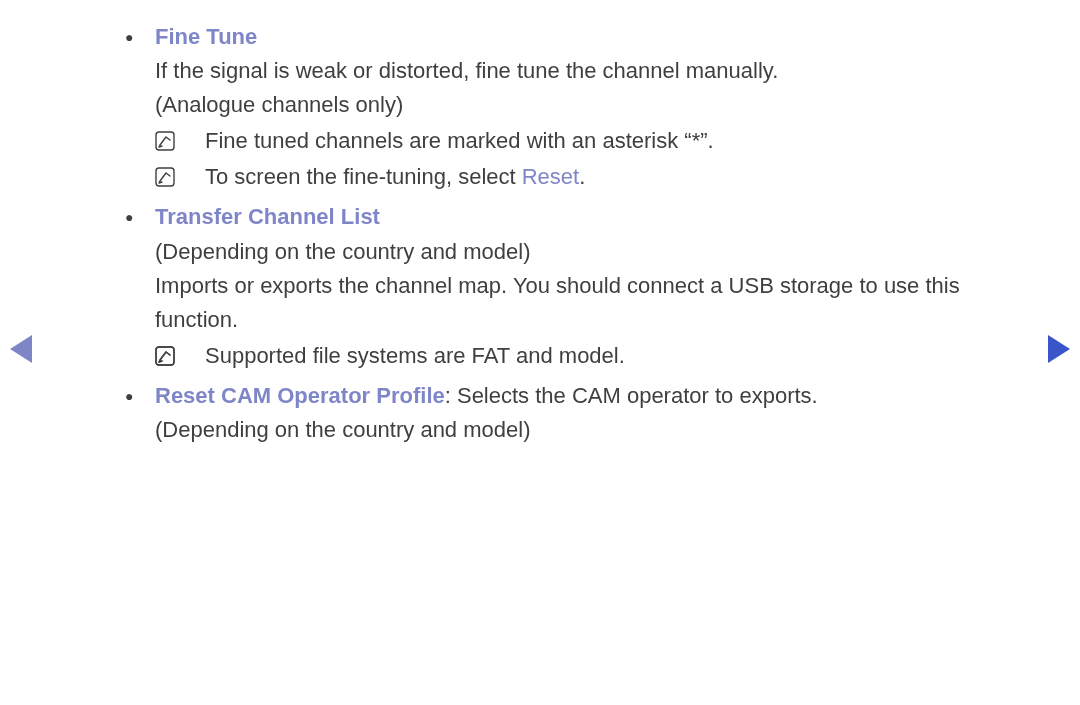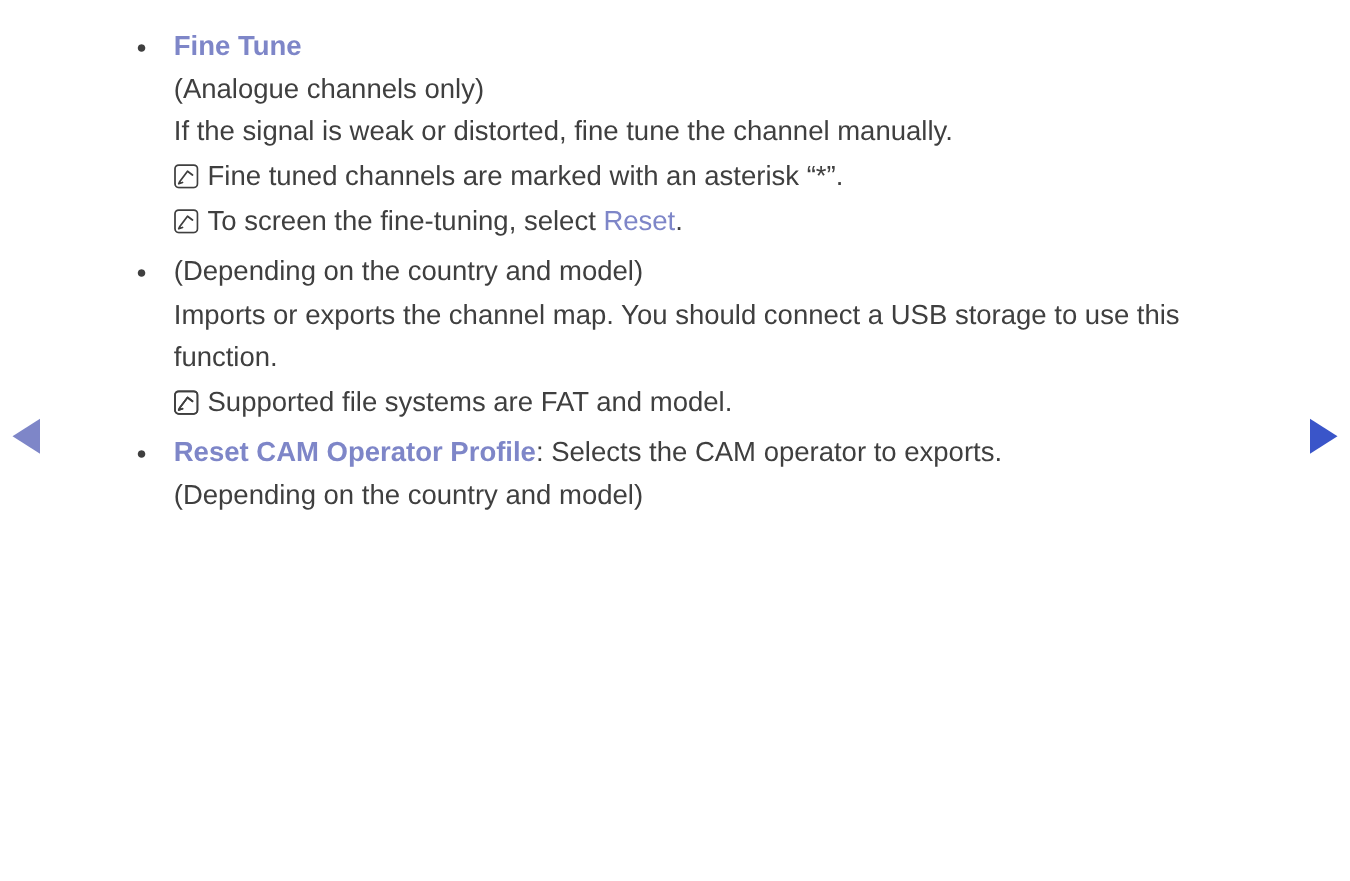--- a/index.html
+++ b/index.html
@@ -7,21 +7,21 @@
     padding: 0;
     width: 1080px;
     height: 705px;
     background: #ffffff;
     font-family: Arial, Helvetica, sans-serif;
     overflow: hidden;
     position: relative;
   }
   .content {
     position: absolute;
-    left: 109px;
+    left: 125px;
     top: 20px;
     width: 880px;
     color: #3f3f3f;
     font-size: 22px;
     line-height: 1.55;
   }
   ul.top {
     list-style: none;
     margin: 0;
     padding: 0;
@@ -43,21 +43,21 @@
   .heading {
     color: #7e86c8;
     font-weight: bold;
   }
   .highlight {
     color: #7e86c8;
     text-align: right;
   }
   .note {
     position: relative;
-    padding-left: 27px;
+    padding-left: 50px;
     margin-top: 2px;
   }
   .note-icon {
     position: absolute;
     left: 0px;
     top: 7px;
     width: 20px;
     height: 20px;
   }
   .note-icon rect {
@@ -96,41 +96,44 @@
 <div class="nav-left"></div>
 <div class="nav-right"></div>
 
 <div class="content">
   <ul class="top">
 
     <li>
       <div>
         <span class="heading">Fine Tune</span>
       </div>
+      <div>If the signal is weak or distorted, fine tune the channel manually.</div>
       <div>(Analogue channels only)</div>
-      <div>If the signal is weak or distorted, fine tune the channel manually.</div>
 
       <div class="note">
         <svg class="note-icon" viewBox="0 0 20 20">
           <rect x="1" y="1" width="18" height="18" rx="3" ry="3"></rect>
           <path d="M5 14 L11 6 M11 6 L15 9 M5 14 L4 16 L7 15"></path>
         </svg>
         <span>Fine tuned channels are marked with an asterisk “*”.</span>
       </div>
 
       <div class="note">
         <svg class="note-icon" viewBox="0 0 20 20">
           <rect x="1" y="1" width="18" height="18" rx="3" ry="3"></rect>
           <path d="M5 14 L11 6 M11 6 L15 9 M5 14 L4 16 L7 15"></path>
         </svg>
         <span>To screen the fine-tuning, select </span><span class="highlight">Reset</span><span>.</span>
       </div>
     </li>
 
     <li>
+      <div>
+        <span class="heading">Transfer Channel List</span>
+      </div>
       <div>(Depending on the country and model)</div>
       <div>Imports or exports the channel map. You should connect a USB storage to use this function.</div>
 
       <div class="note">
         <svg class="note-icon" viewBox="0 0 20 20">
           <rect x="1" y="1" width="18" height="18" rx="3" ry="3"></rect>
           <path d="M5 14 L11 6 M11 6 L15 9 M5 14 L4 16 L7 15"></path>
         </svg>
       </div>
 

